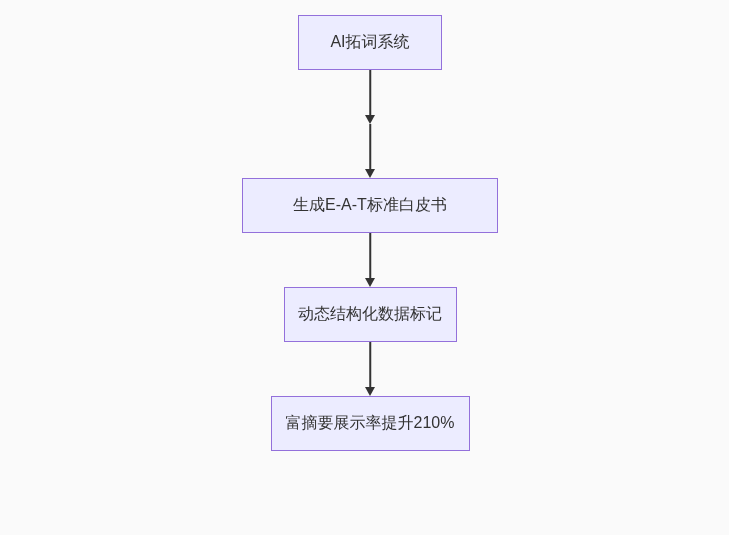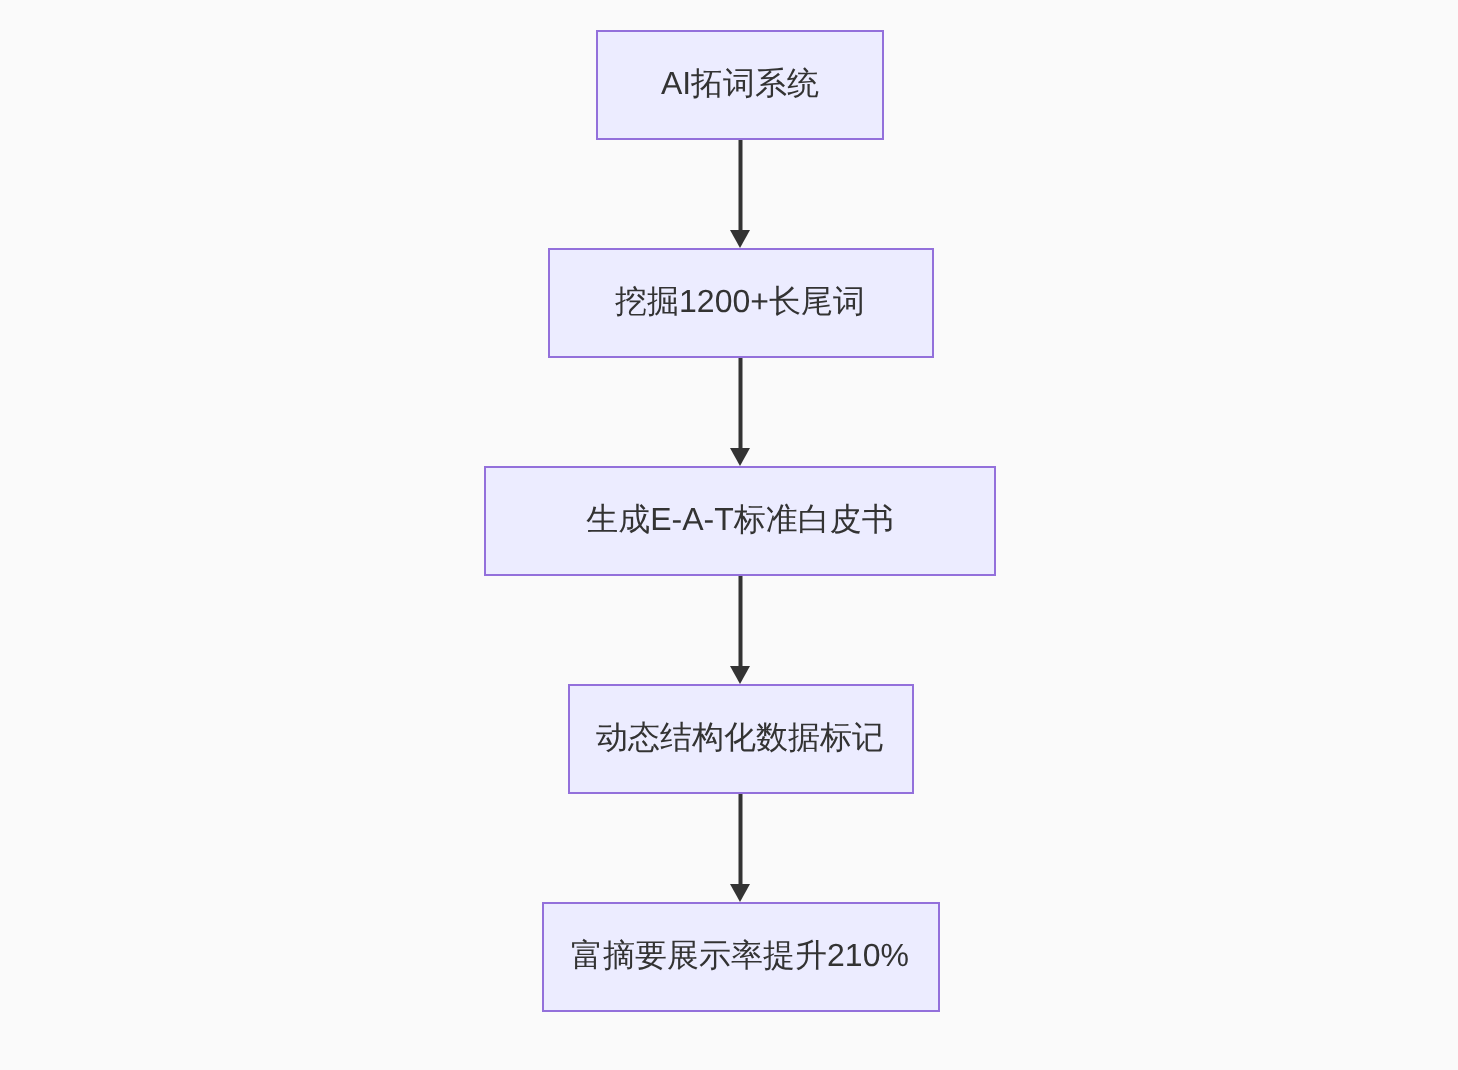--- a/index.html
+++ b/index.html
@@ -81,23 +81,20 @@
 
     <div class="node w1">
       <span>AI拓词系统</span>
     </div>
 
     <div class="arrow">
       <div class="line"></div>
       <div class="head"></div>
     </div>
 
-    <div class="node w2">
-      <span>挖掘1200+长尾词</span>
-    </div>
 
     <div class="arrow">
       <div class="line"></div>
       <div class="head"></div>
     </div>
 
     <div class="node w3">
       <span>生成E-A-T标准白皮书</span>
     </div>
 

